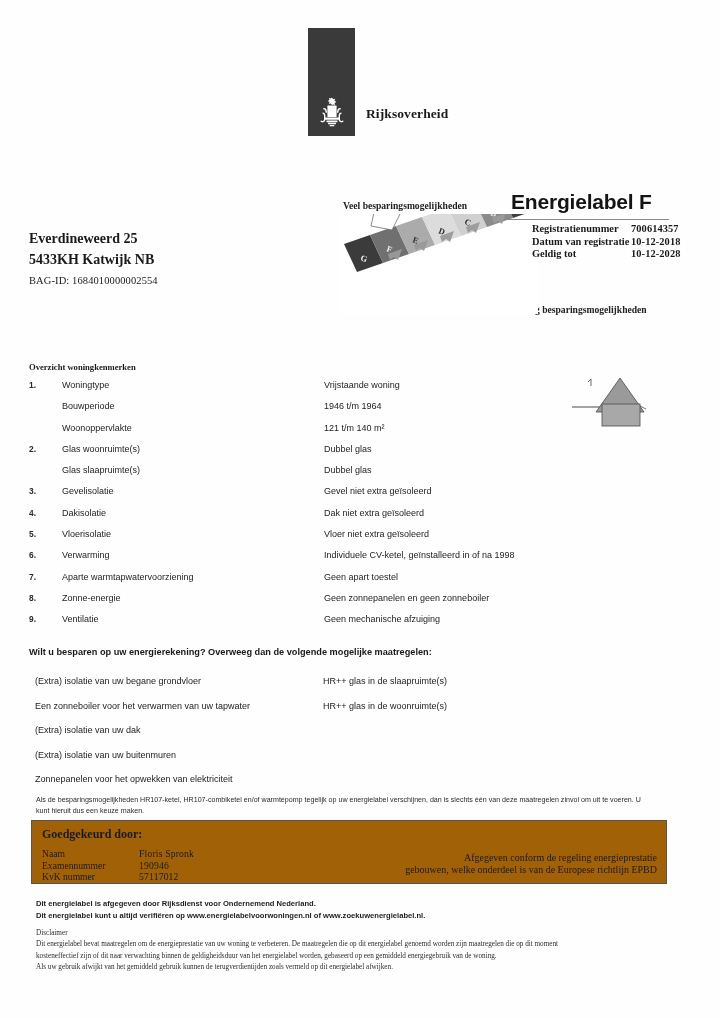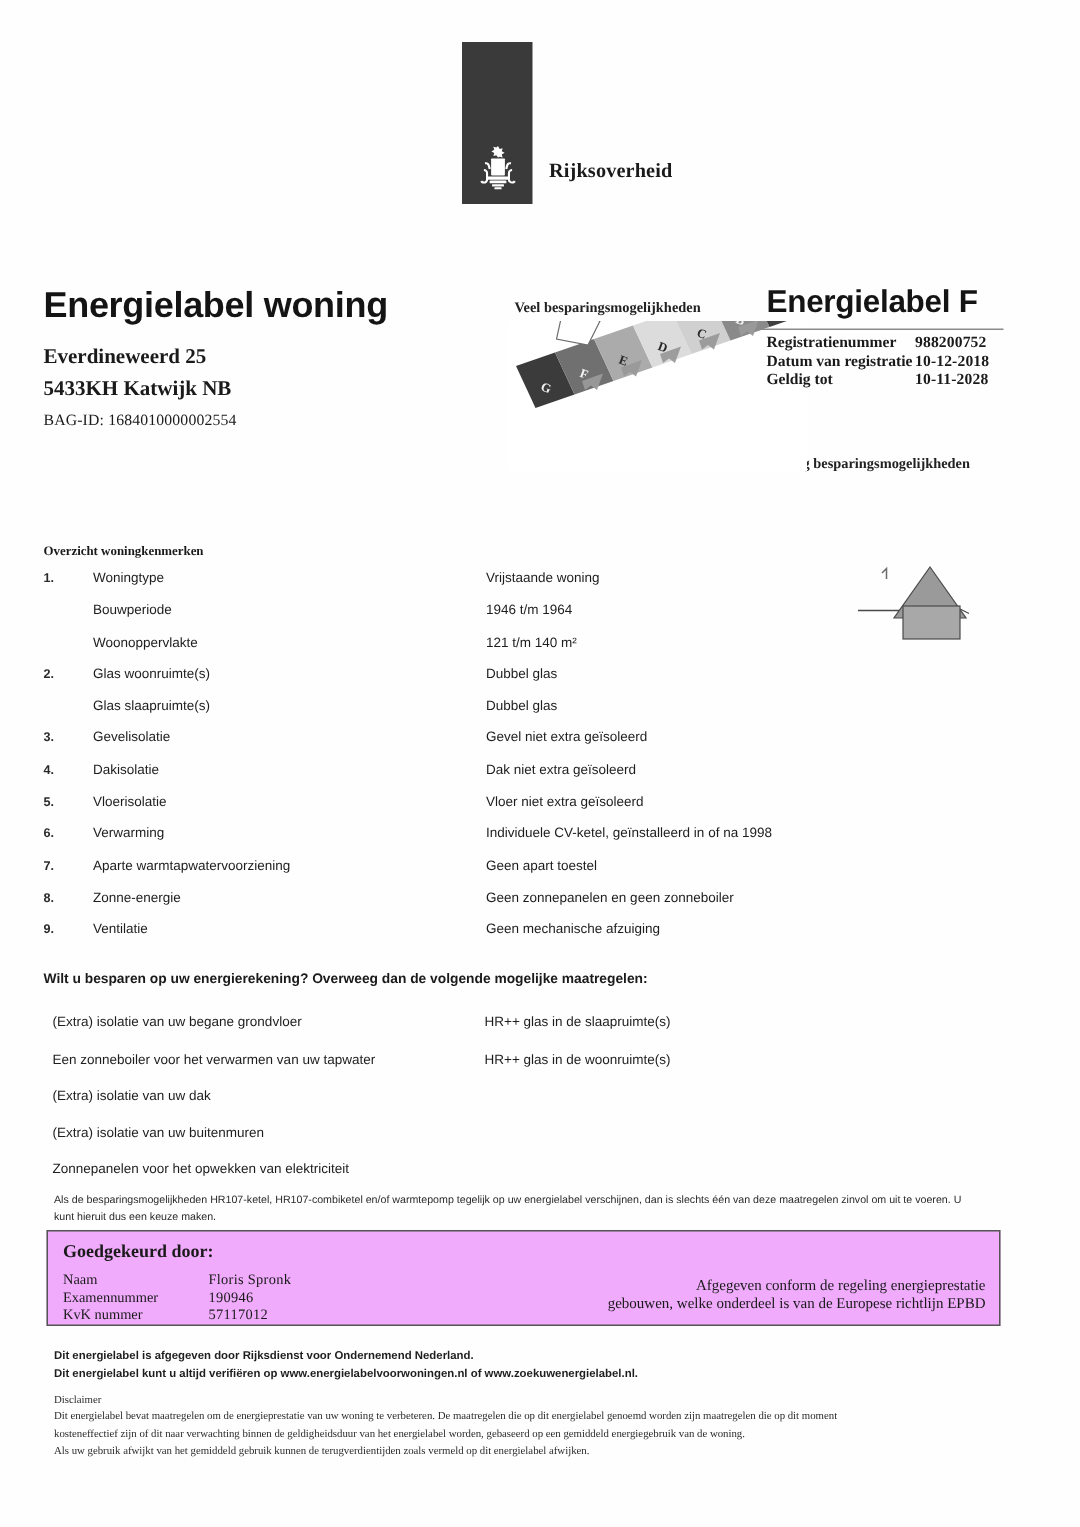--- a/index.html
+++ b/index.html
@@ -128,21 +128,21 @@
   .lf-rule {
     position: absolute;
     left: 505px;
     top: 219px;
     width: 164px;
     height: 1px;
     background: #8a8a8a;
   }
   .lf-table {
     position: absolute;
-    left: 511px;
+    left: 532px;
     top: 223px;
     font-family: "Liberation Serif", serif;
     font-size: 10.4px;
     font-weight: 700;
     line-height: 12.6px;
     color: #1a1a1a;
   }
   .lf-row { display: flex; }
   .lf-k { width: 99px; }
   .lf-v { letter-spacing: .1px; }
@@ -214,21 +214,21 @@
   }
 
   
   .approve-box {
     position: absolute;
     left: 31px;
     top: 820px;
     width: 634px;
     height: 62px;
     border: 1px solid #555;
-    background: #f0abfc;
+    background: #a16207;
   }
   .ab-title {
     position: absolute;
     left: 10px;
     top: 6px;
     font-family: "Liberation Serif", serif;
     font-size: 12px;
     font-weight: 700;
   }
   .ab-table {
@@ -294,21 +294,20 @@
           <rect x="7.6" y="21.6" width="14.8" height="2.2" rx="0.7"></rect>
           <rect x="9.4" y="24.4" width="11.2" height="1.8" rx="0.6"></rect>
           <rect x="11" y="26.8" width="8" height="1.5" rx="0.5"></rect>
           <rect x="12.6" y="28.9" width="4.8" height="1.3" rx="0.4"></rect>
         </g>
       </svg>
     </div>
     <div class="logo-text">Rijksoverheid</div>
   </div>
 
-  <div class="doc-title">Energielabel woning</div>
   <div class="addr1">Everdineweerd 25</div>
   <div class="addr2">5433KH Katwijk NB</div>
   <div class="bagid">BAG-ID: 1684010000002554</div>
 
   <div class="scale-note-top">Veel besparingsmogelijkheden</div>
   <div class="scale-note-bottom">Weinig besparingsmogelijkheden</div>
 
   <svg class="scale-svg" width="200" height="100" viewBox="0 0 200 100">
     <defs>
       <pattern id="grain" width="3" height="3" patternUnits="userSpaceOnUse">
@@ -398,29 +397,29 @@
 
       <path d="M 122,-48 L 170,-74" stroke="#555" stroke-width="1" fill="none"></path>
     </g>
   </svg>
 
   <div class="lf-title">Energielabel F</div>
   <div class="lf-rule"></div>
   <div class="lf-table">
     <div class="lf-row">
       <span class="lf-k">Registratienummer</span>
-      <span class="lf-v">988200752</span>
+      <span class="lf-v">700614357</span>
     </div>
     <div class="lf-row">
       <span class="lf-k">Datum van registratie</span>
       <span class="lf-v">10-12-2018</span>
     </div>
     <div class="lf-row">
       <span class="lf-k">Geldig tot</span>
-      <span class="lf-v">10-11-2028</span>
+      <span class="lf-v">10-12-2028</span>
     </div>
   </div>
 
   <div class="sec-title" id="kenmerken-title">Overzicht woningkenmerken</div>
 
   <div class="kv-list">
     <div class="kv-row">
       <span class="kv-num">1.</span>
       <span class="kv-label">Woningtype</span>
       <span class="kv-value">Vrijstaande woning</span>

